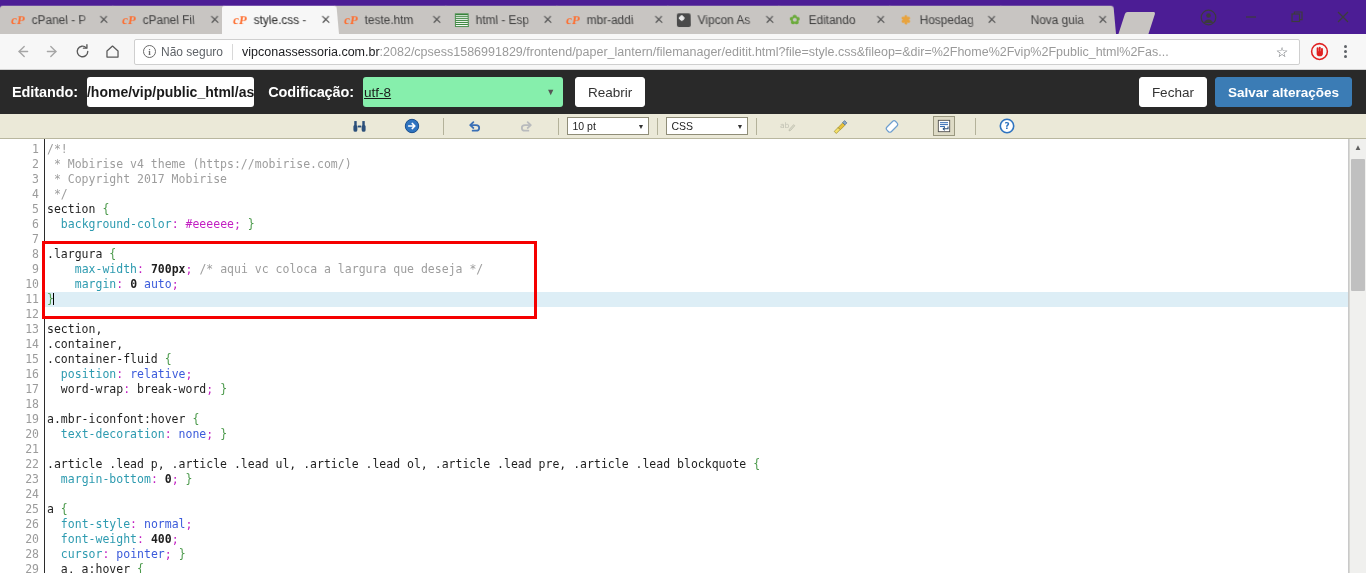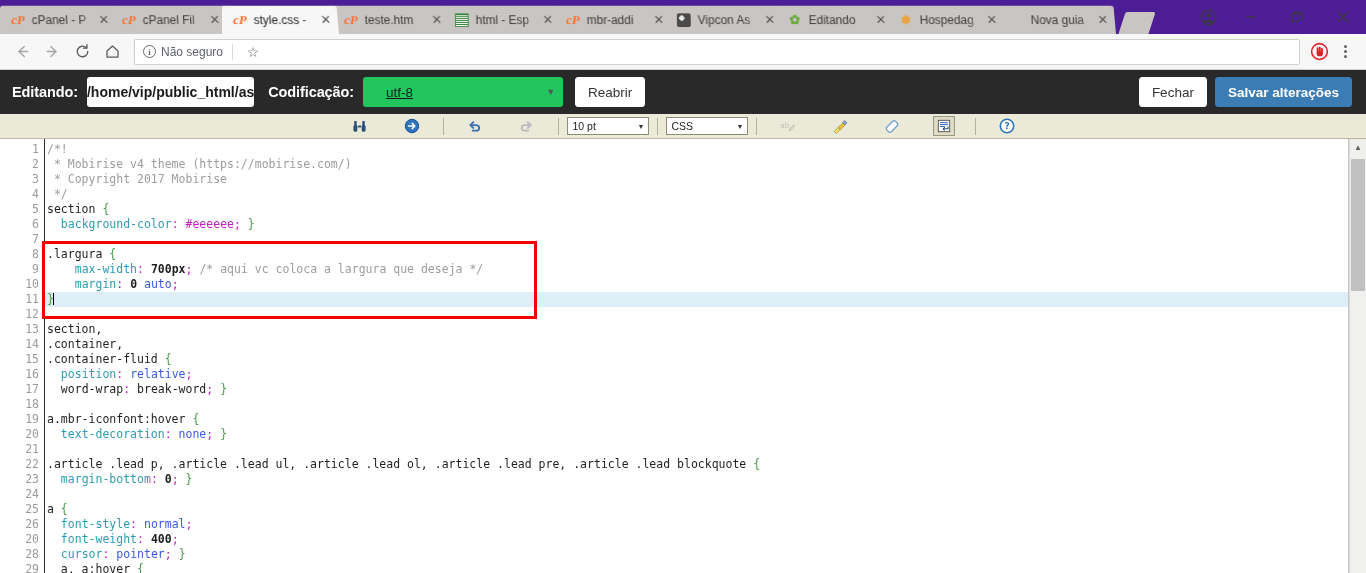--- a/index.html
+++ b/index.html
@@ -157,26 +157,26 @@
     padding: 0 0;
     border-radius: 3px;
     font-size: 14px; font-weight: bold;
     white-space: nowrap; overflow: hidden;
     max-width: 200px;
     font-family: "Liberation Sans Narrow", "Liberation Sans", sans-serif;
   }
   .ed-label2 { margin-left: 14px; }
   .ed-select {
     position: relative;
-    background: #22c55e; color: #1a1a1a;
+    background: #86efac; color: #1a1a1a;
     height: 30px; width: 200px;
     border-radius: 3px;
     font-size: 13.5px;
     display: flex; align-items: center;
-    padding: 0 23px;
+    padding: 0 1px;
     font-family: "Liberation Sans Narrow", "Liberation Sans", sans-serif;
     text-decoration: underline;
   }
   .ed-select .caret {
     position: absolute; right: 8px; top: 50%; transform: translateY(-50%);
     font-size: 9px; color: #555;
   }
   .ed-btn {
     background: #fff; color: #333;
     height: 30px;
@@ -431,20 +431,21 @@
           <path d="M3.5 9.5 L10 3.6 L16.5 9.5 V16.6 H3.5 Z" fill="none" stroke="#5a5a5a" stroke-width="1.5" stroke-linejoin="round"></path>
         </svg>
     </div>
 
     <div class="omnibox">
       <span class="sec-badge">
         <span class="sec-circle">i</span>
         <span>Não seguro</span>
       </span>
       <span class="om-divider"></span>
+      <span class="om-url"><b>vipconassessoria.com.br</b><span>:2082/cpsess1586991829/frontend/paper_lantern/filemanager/editit.html?file=style.css&amp;fileop=&amp;dir=%2Fhome%2Fvip%2Fpublic_html%2Fas...</span></span>
       <span class="star-btn">☆</span>
     </div>
 
     <div class="ext-icon">
       <svg width="19" height="19" viewBox="0 0 20 20">
         <circle cx="10" cy="10" r="8.3" fill="none" stroke="#e02020" stroke-width="1.6"></circle>
         <path d="M7 6.6a1 1 0 0 1 2 0v3.1h.3V5.9a1 1 0 0 1 2 0v3.8h.3V7.2a1 1 0 0 1 2 0v5.1c0 1.6-1.2 2.7-2.9 2.7H9.3c-1.3 0-2.3-1-2.3-2.3z" fill="#e02020"></path>
       </svg>
     </div>
     <div class="menu-dots">

